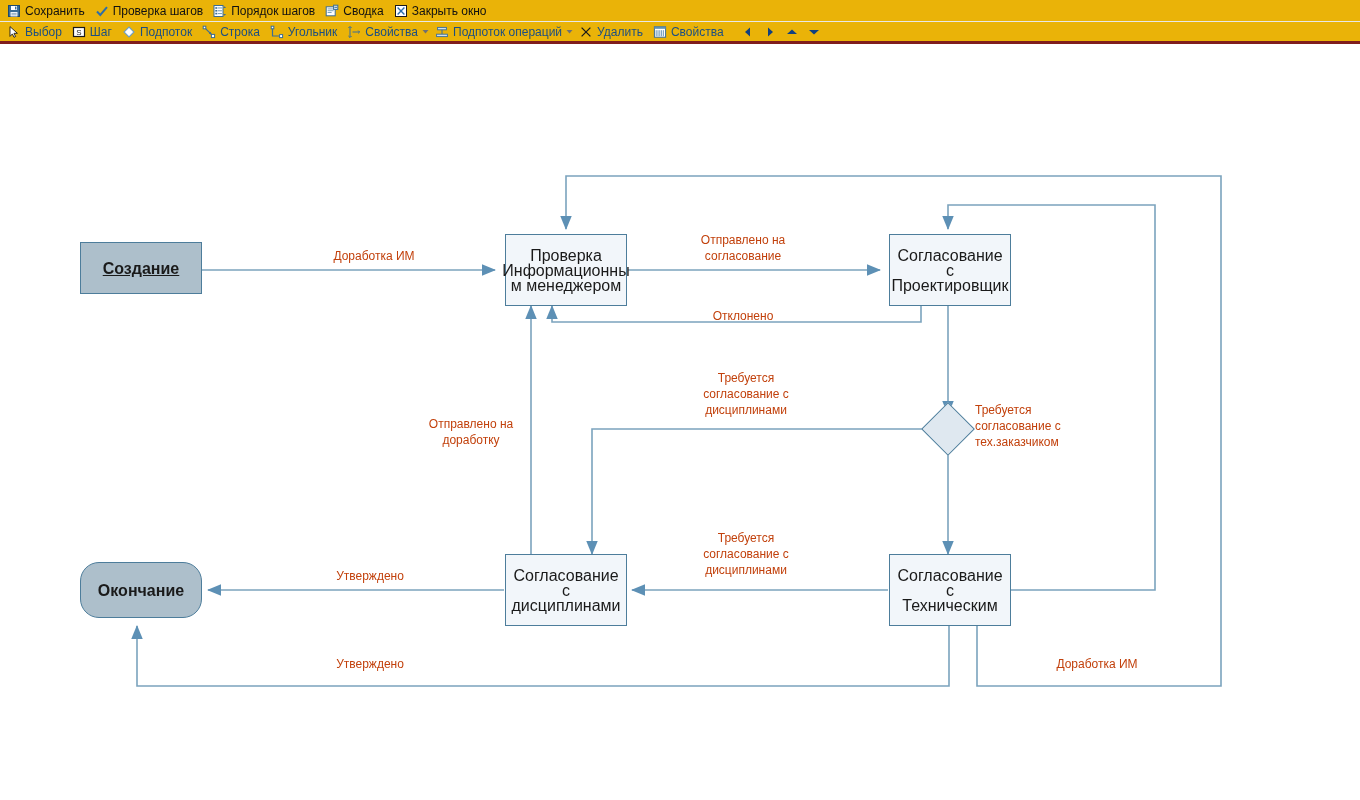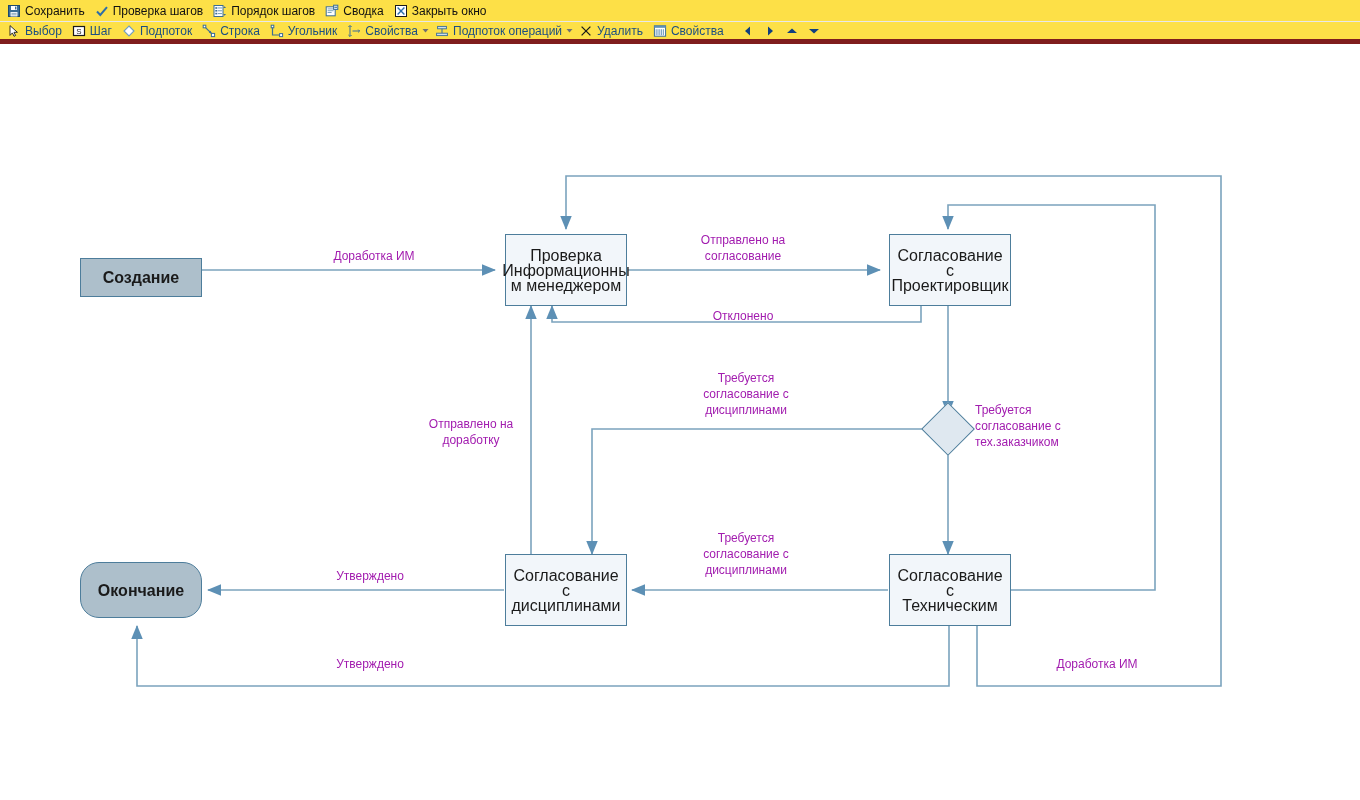--- a/index.html
+++ b/index.html
@@ -14,31 +14,31 @@
     overflow: hidden;
     position: relative;
   }
 
   
   .toolbar {
     height: 22px;
     display: flex;
     align-items: center;
     box-sizing: border-box;
-    background: #fde047;
+    background: #eab308;
     font-size: 12px;
     color: #111111;
     white-space: nowrap;
   }
   .toolbar.row1 {
     border-bottom: 1px solid #e8e8e8;
     padding-left: 4px;
   }
   .toolbar.row2 {
-    border-bottom: 5px solid #7f1d1d;
+    border-bottom: 3px solid #7f1d1d;
     padding-left: 4px;
     color: #1c4f82;
   }
   .tb-item {
     display: flex;
     align-items: center;
     gap: 4px;
     padding: 1px 7px 1px 3px;
     height: 20px;
     cursor: default;
@@ -118,21 +118,21 @@
     box-sizing: border-box;
     background: #dfe8f0;
     border: 1px solid #4d7d9b;
     transform: rotate(45deg);
   }
 
   .edge-label {
     position: absolute;
     font-size: 12px;
     line-height: 16px;
-    color: #a21caf;
+    color: #c2410c;
     text-align: center;
     white-space: pre-line;
     background: transparent;
   }
 </style>
 </head>
 <body>
 
 <div class="toolbar row1">
 
@@ -358,21 +358,21 @@
       <path d="M531,525 L531,260" marker-end="url(#ah)"></path>
 
       <path d="M1011,544 L1155,544 L1155,159 L948,159 L948,183" marker-end="url(#ah)"></path>
 
       <path d="M977,580 L977,640 L1221,640 L1221,130 L566,130 L566,183" marker-end="url(#ah)"></path>
 
       <path d="M949,580 L949,640 L137,640 L137,580" marker-end="url(#ah)"></path>
     </g>
   </svg>
 
-  <div class="node terminal" style="left:80px; top:212px; width:122px; height:39px;">Создание</div>
+  <div class="node terminal" style="left:80px; top:196px; width:122px; height:52px;text-decoration:underline;">Создание</div>
 
   <div class="node task" style="left:505px; top:188px; width:122px; height:72px;">Проверка
 Информационны
 м менеджером</div>
 
   <div class="node task" style="left:889px; top:188px; width:122px; height:72px;">Согласование
 с
 Проектировщик</div>
 
   <div class="diamond" style="left:929px; top:364px;"></div>

